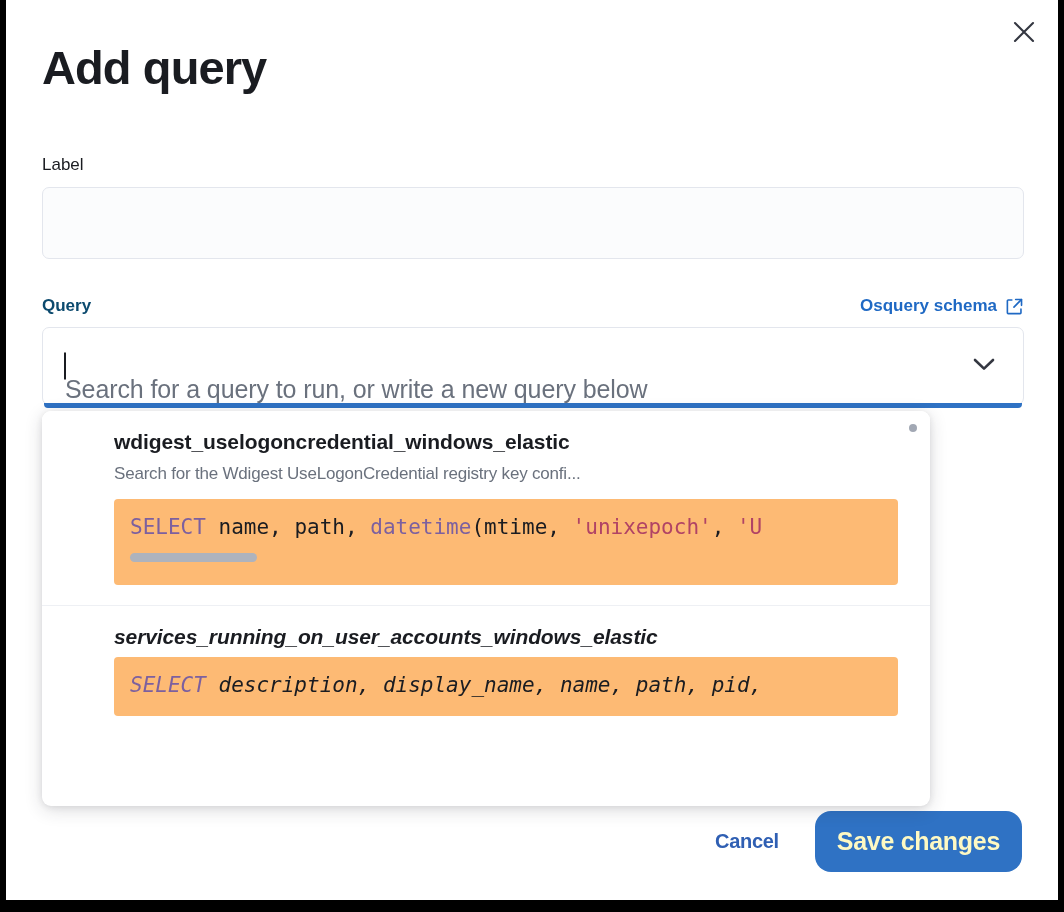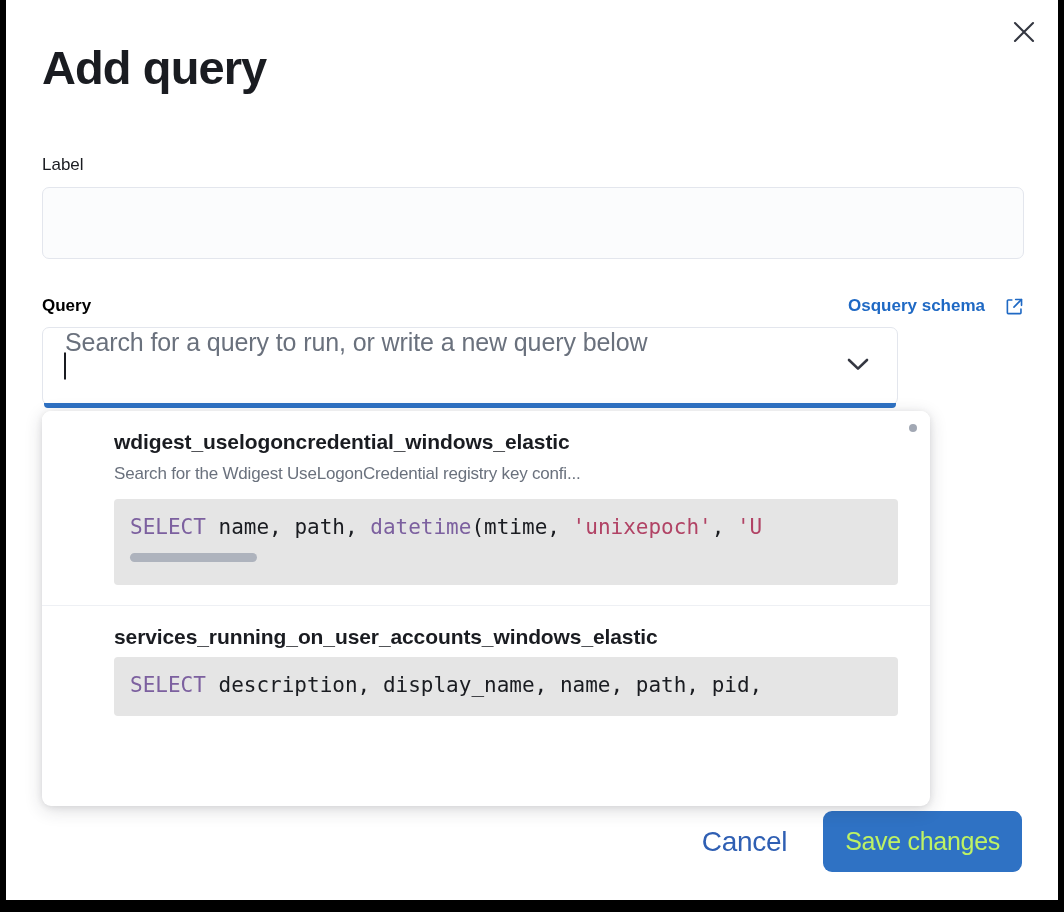--- a/index.html
+++ b/index.html
@@ -100,49 +100,49 @@
   .query-header {
     display: flex;
     align-items: center;
     justify-content: space-between;
     margin-top: 37px;
     margin-bottom: 11px;
   }
   .query-label {
     font-size: 17px;
     font-weight: 700;
-    color: #000000;
+    color: #0c4a6e;
     cursor: pointer;
   }
   .schema-link {
     font-size: 17px;
     font-weight: 700;
     color: #1f69c4;
     display: inline-flex;
     align-items: center;
-    gap: 20px;
+    gap: 8px;
     text-decoration: none;
     cursor: pointer;
   }
   .schema-link svg { display:block; }
 
   
   .combo-wrap {
     position: relative;
     width: 982px;
   }
   .combo-box {
     box-sizing: border-box;
-    width: 856px;
+    width: 982px;
     height: 78px;
     background: #ffffff;
     border: 1px solid #e3e6ed;
     border-radius: 7px;
     display: flex;
-    align-items: flex-start;
+    align-items: flex-end;
     padding: 0 18px 0 20px;
     position: relative;
     box-shadow: 0 0 0 0 rgba(0,0,0,0);
   }
   
   .combo-underline {
     position: absolute;
     left: 1px;
     right: 1px;
     bottom: -4px;
@@ -221,21 +221,21 @@
     font-weight: 400;
     color: #6a717d;
     letter-spacing: -0.2px;
     line-height: 1.3;
     margin-bottom: 14px;
     white-space: nowrap;
     overflow: hidden;
   }
 
   .code-block {
-    background: #e5e5e5;
+    background: #fdba74;
     border-radius: 4px;
     padding: 14px 0 0 16px;
     font-family: "DejaVu Sans Mono", "Liberation Mono", monospace;
     font-size: 21px;
     line-height: 1.35;
     white-space: nowrap;
     overflow: hidden;
     position: relative;
     margin-right: 6px;
   }
@@ -262,37 +262,37 @@
   .footer {
     position: absolute;
     right: 36px;
     bottom: 28px;
     display: flex;
     align-items: center;
     gap: 22px;
     z-index: 5;
   }
   .btn-cancel {
-    font-size: 28px;
-    font-weight: 400;
+    font-size: 20px;
+    font-weight: 700;
     color: #2f5fb3;
     background: transparent;
     border: none;
     padding: 10px 14px;
     cursor: pointer;
     font-family: "Liberation Sans", sans-serif;
     letter-spacing: -0.3px;
   }
   .btn-save {
     font-size: 25px;
-    font-weight: 400;
-    color: #bef264;
+    font-weight: 700;
+    color: #fef9c3;
     background: #2f72c4;
     border: none;
-    border-radius: 9px;
+    border-radius: 16px;
     padding: 16px 22px;
     cursor: pointer;
     font-family: "Liberation Sans", sans-serif;
     letter-spacing: -0.3px;
   }
 </style>
 </head>
 <body>
 
 <div class="screen">
@@ -345,21 +345,21 @@
               <div class="dd-item" style="padding-bottom: 20px;">
                 <div class="dd-title">wdigest_uselogoncredential_windows_elastic</div>
                 <div class="dd-desc">Search for the Wdigest UseLogonCredential registry key confi...</div>
                 <div class="code-block">
                   <div class="code-line"><span class="tok-kw">SELECT</span><span class="tok-punc"> </span><span class="tok-id">name</span><span class="tok-punc">, </span><span class="tok-id">path</span><span class="tok-punc">, </span><span class="tok-fn">datetime</span><span class="tok-punc">(</span><span class="tok-id">mtime</span><span class="tok-punc">, </span><span class="tok-str">'unixepoch'</span><span class="tok-punc">, </span><span class="tok-str">'U</span></div>
                   <div class="code-scroll">
                     <div class="code-scroll-thumb"></div>
                   </div>
                 </div>
               </div>
-              <div class="dd-item" style="padding-bottom: 20px;">
+              <div class="dd-item" style="padding-bottom: 20px; font-style: italic;">
                 <div class="dd-title">services_running_on_user_accounts_windows_elastic</div>
                 <div class="code-block">
                   <div class="code-line"><span class="tok-kw">SELECT</span><span class="tok-punc"> </span><span class="tok-id">description</span><span class="tok-punc">, </span><span class="tok-id">display_name</span><span class="tok-punc">, </span><span class="tok-id">name</span><span class="tok-punc">, </span><span class="tok-id">path</span><span class="tok-punc">, </span><span class="tok-id">pid</span><span class="tok-punc">,</span></div>
                   <div style="height: 16px;"></div>
                 </div>
               </div>
             </div>
         </div>
       </div>
 

